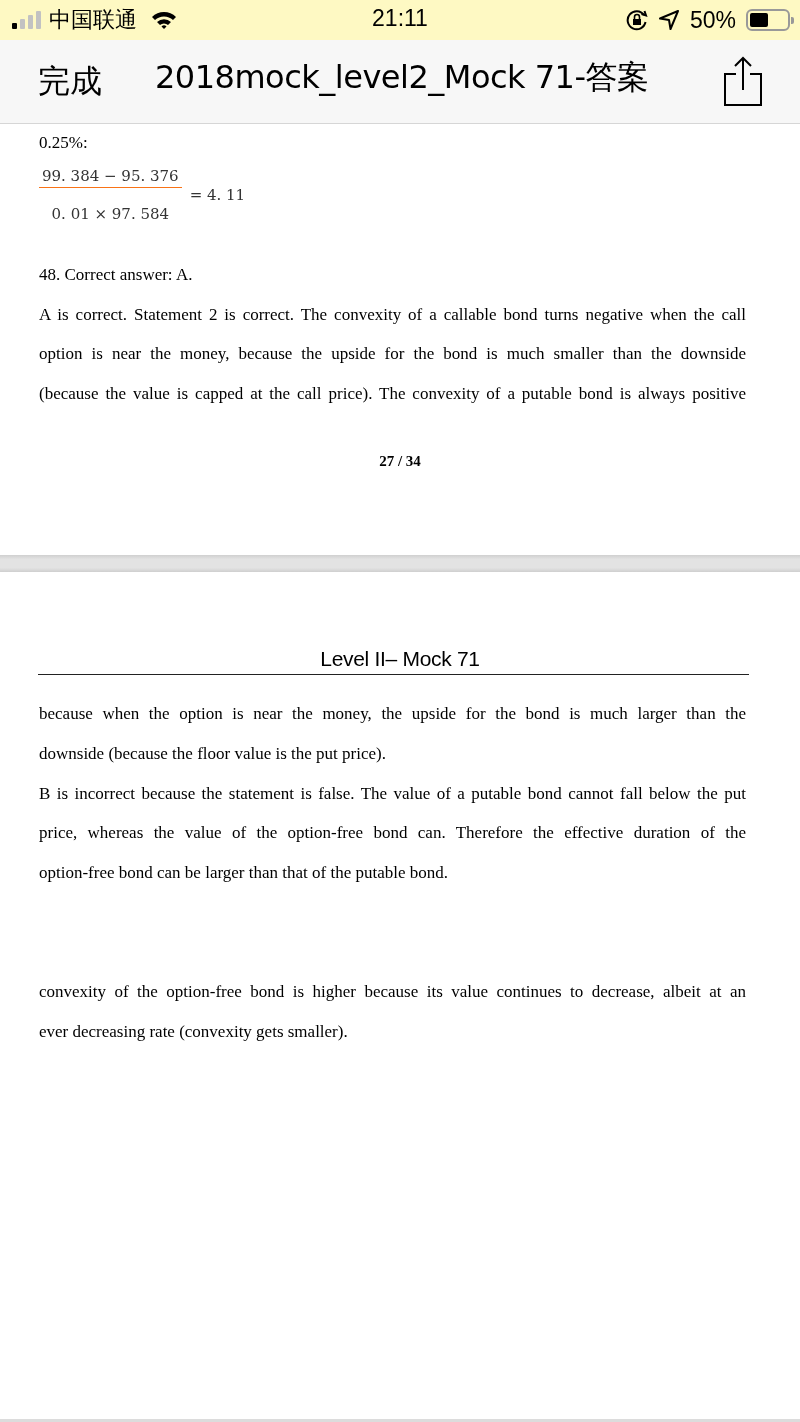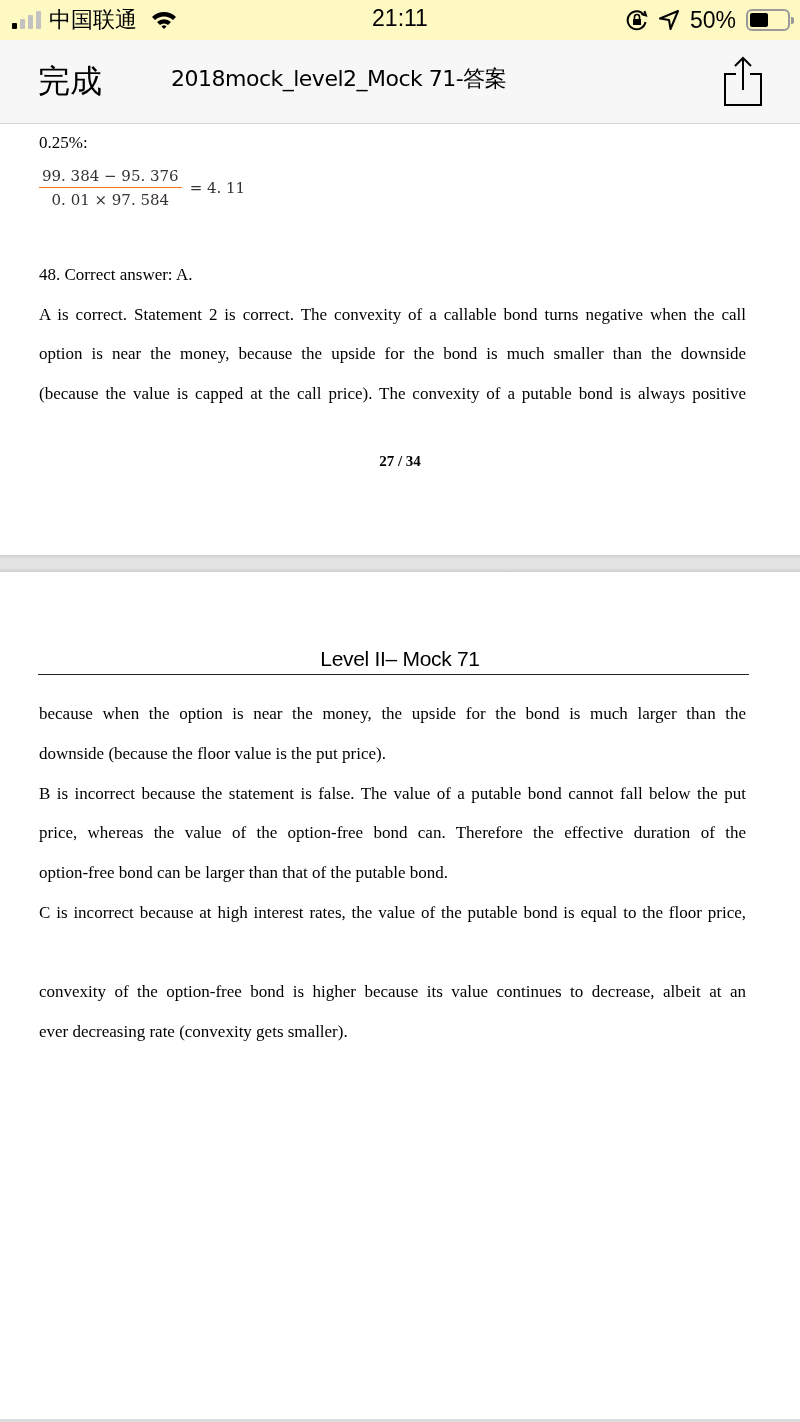--- a/index.html
+++ b/index.html
@@ -21,33 +21,33 @@
   .sb-right { position: absolute; right: 10px; top: 6px; height: 28px; display: flex; align-items: center; gap: 10px; }
   .sb-right svg { display: block; }
   .battery-pct { font-size: 23px; }
   .battery { position: relative; width: 44px; height: 22px; border: 2px solid #999; border-radius: 6px; padding: 2px; }
   .battery .fill { height: 100%; background: #000; border-radius: 2px; }
   .battery::after { content: ""; position: absolute; right: -6px; top: 6px; width: 3px; height: 7px; background: #999; border-radius: 0 2px 2px 0; }
 
   
   .navbar { position: absolute; left: 0; top: 40px; width: 800px; height: 84px; background: #f7f7f7; border-bottom: 1px solid #d6d6d6; }
   .done-btn { position: absolute; left: 38px; top: 20px; font-size: 32px; font-family: "DejaVu Sans", sans-serif; color: #000; cursor: pointer; }
-  .doc-title { position: absolute; left: 155px; top: 24px; font-size: 22px; font-family: "DejaVu Sans", sans-serif; letter-spacing: -0.5px; margin-left: 16px; }
+  .doc-title { position: absolute; left: 155px; top: 16px; font-size: 32px; font-family: "DejaVu Sans", sans-serif; letter-spacing: -0.5px; }
   .share-btn { position: absolute; left: 722px; top: 14px; width: 42px; height: 54px; cursor: pointer; }
 
   
   .page { position: absolute; left: 0; width: 800px; background: #fff; }
   .page1 { top: 125px; height: 430px; }
   .serif { font-family: "Liberation Serif", serif; }
   .p-text { position: absolute; left: 39px; width: 707px; font-size: 17px; line-height: 20px; text-align: justify; text-align-last: justify; }
   .p-text.last { text-align-last: left; }
   .fraction { position: absolute; left: 39px; top: 42px; display: flex; align-items: center; font-family: "DejaVu Serif", serif; font-size: 15px; color: #333; }
   .frac { display: inline-flex; flex-direction: column; align-items: center; }
   .frac .num { padding: 0 3px 2px 3px; border-bottom: 1px solid #f97316; }
-  .frac .den { padding-top: 3px; }
+  .frac .den { padding-top: 3px; margin-top: 14px; }
   .frac-eq { margin-left: 8px; }
   .page-num { position: absolute; left: 0; width: 800px; text-align: center; top: 328px; font-size: 15px; font-weight: bold; }
 
   .gap { position: absolute; left: 0; top: 555px; width: 800px; height: 17px; background: linear-gradient(#d0d0d0, #e3e3e3 25%, #e3e3e3 75%, #cfcfcf); }
 
   
   .page2 { top: 572px; height: 850px; }
   .pg-header { position: absolute; left: 0; width: 800px; text-align: center; top: 75px; font-size: 21px; font-weight: normal; letter-spacing: -0.3px; }
   .pg-rule { position: absolute; left: 38px; top: 102px; width: 711px; height: 1px; background: #222; }
   .bottom-line { position: absolute; left: 0; top: 1419px; width: 800px; height: 3px; background: #dcdcdc; }
@@ -117,18 +117,17 @@
 <div class="gap"></div>
 
 <div class="page page2">
   <div class="pg-header">Level II– Mock 71</div>
   <div class="pg-rule"></div>
   <div class="p-text serif" style="top:132px;">because when the option is near the money, the upside for the bond is much larger than the</div>
   <div class="p-text serif last" style="top:172px;">downside (because the floor value is the put price).</div>
   <div class="p-text serif" style="top:212px;">B is incorrect because the statement is false. The value of a putable bond cannot fall below the put</div>
   <div class="p-text serif" style="top:251px;">price, whereas the value of the option-free bond can. Therefore the effective duration of the</div>
   <div class="p-text serif last" style="top:291px;">option-free bond can be larger than that of the putable bond.</div>
-  <div class="p-text serif" style="top:331px;">C is incorrect because at high interest rates, the value of the putable bond is equal to the floor price,</div>
   <div class="p-text serif" style="top:410px;">convexity of the option-free bond is higher because its value continues to decrease, albeit at an</div>
   <div class="p-text serif last" style="top:450px;">ever decreasing rate (convexity gets smaller).</div>
 </div>
 
 <div class="bottom-line"></div>
 
 </body></html>

